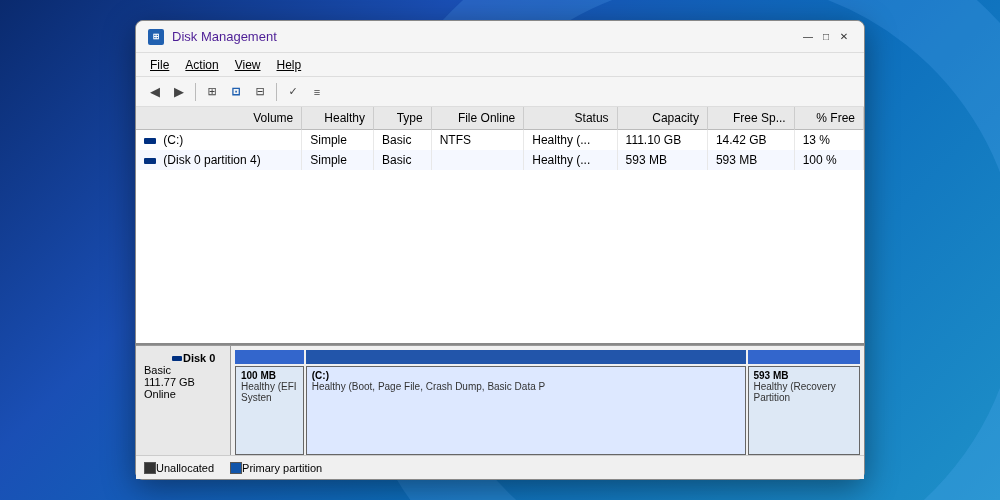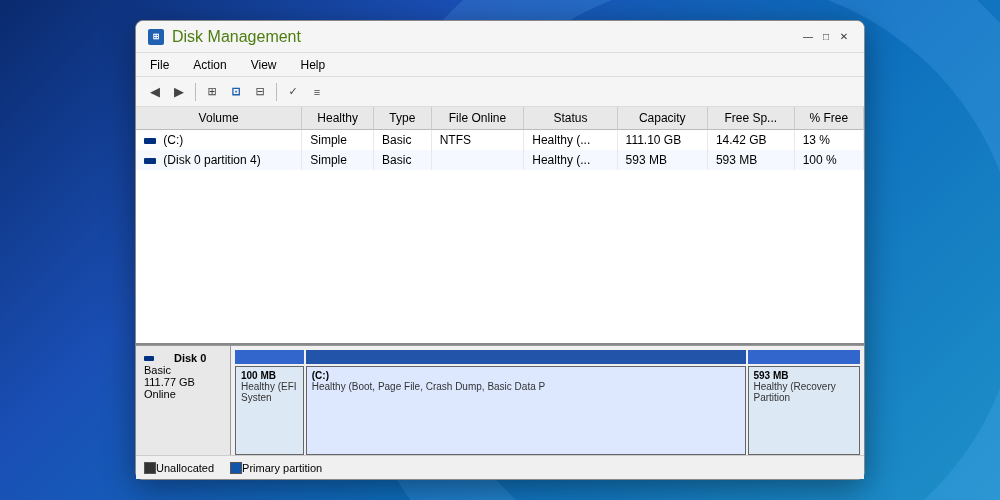--- a/index.html
+++ b/index.html
@@ -58,22 +58,22 @@
       background: #2060b0;
       border-radius: 2px;
       display: flex;
       align-items: center;
       justify-content: center;
       font-size: 9px;
       color: white;
       font-weight: bold;
     }
     .title-text {
-      font-size: 16px;
-      color: #4d7c0f;
+      font-size: 13px;
+      color: #4c1d95;
     }
     .title-bar-controls {
       display: flex;
       gap: 2px;
     }
     .title-btn {
       width: 16px;
       height: 16px;
       display: flex;
       align-items: center;
@@ -82,26 +82,27 @@
       cursor: pointer;
       border-radius: 2px;
       color: #333;
       border: none;
       background: transparent;
     }
 
     
     .menu-bar {
       display: flex;
-      gap: 12px;
+      gap: 4px;
       padding: 2px 8px;
       border-bottom: 1px solid #ddd;
       background: #f5f5f5;
       height: 24px;
       align-items: center;
+      text-decoration: underline;
     }
     .menu-item {
       font-size: 12px;
       padding: 2px 6px;
       cursor: pointer;
       color: #000;
       border-radius: 2px;
     }
 
     
@@ -148,21 +149,21 @@
       width: 100%;
       border-collapse: collapse;
       font-size: 12px;
     }
     .disk-table thead tr {
       background: #e8e8e8;
       border-bottom: 1px solid #bbb;
     }
     .disk-table th {
       padding: 4px 8px;
-      text-align: center;
+      text-align: right;
       font-weight: normal;
       border-right: 1px solid #ccc;
       white-space: nowrap;
       font-size: 12px;
       cursor: pointer;
     }
     .disk-table td {
       padding: 3px 8px;
       border-right: 1px solid #e8e8e8;
       white-space: nowrap;
@@ -201,21 +202,22 @@
       font-size: 11px;
       display: flex;
       flex-direction: column;
       justify-content: flex-start;
     }
     .disk-label-title {
       font-weight: bold;
       font-size: 11px;
       display: flex;
       align-items: center;
-      gap: 20px;
+      gap: 1px;
+      margin-left: 28px;
     }
     .disk-label-icon {
       display: inline-block;
       width: 10px;
       height: 5px;
       background: #003080;
       border-radius: 1px;
     }
     .disk-partitions {
       flex: 1;

